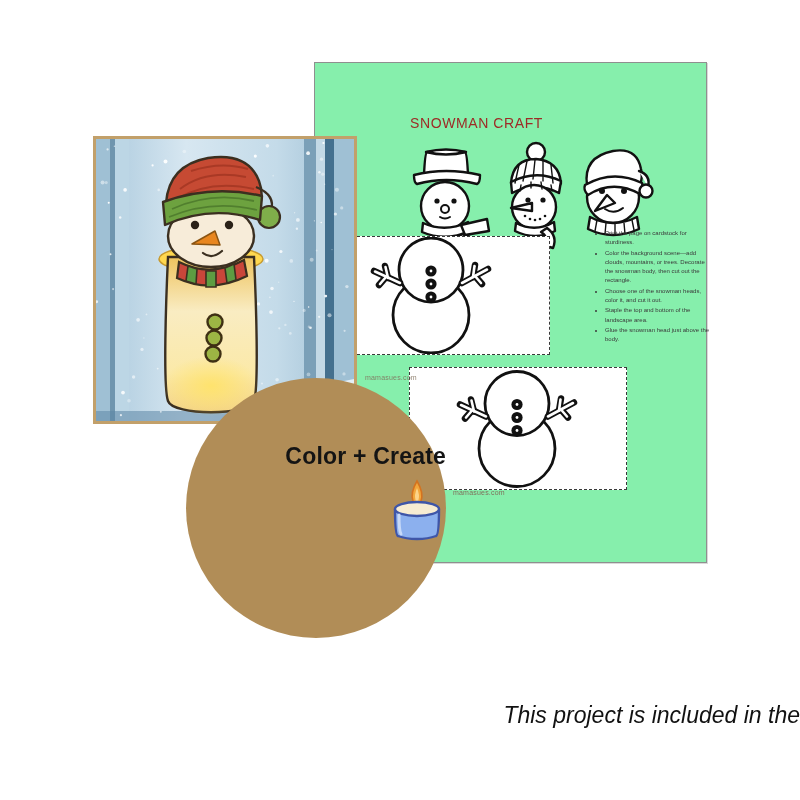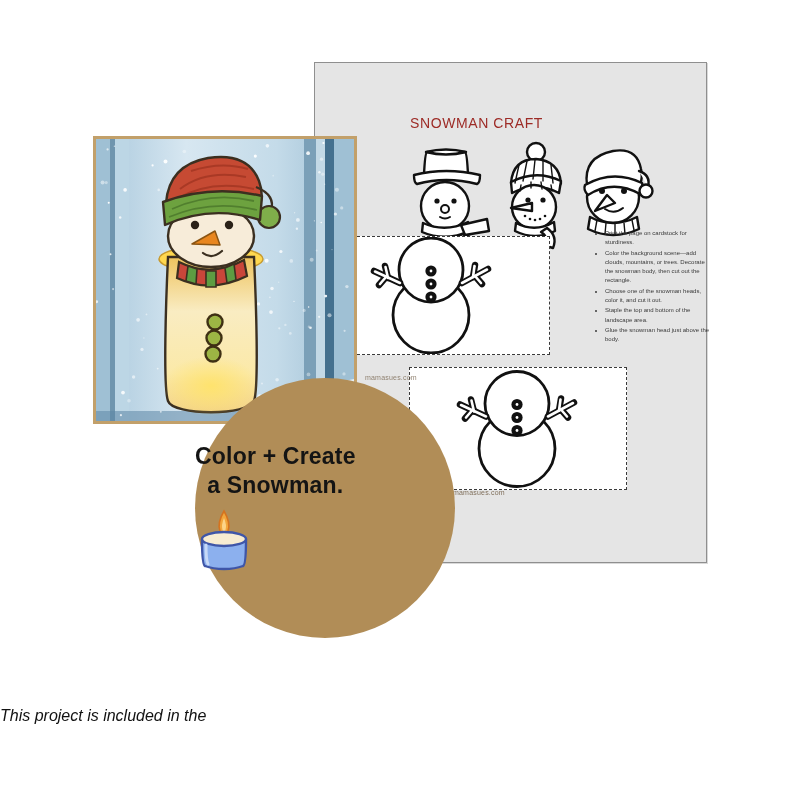--- a/index.html
+++ b/index.html
@@ -4,21 +4,21 @@
 <style>
   html,body{margin:0;padding:0;}
   body{
     width:800px;height:800px;position:relative;background:#ffffff;
     font-family:"Liberation Sans",sans-serif;overflow:hidden;
   }
 
   
   .worksheet{
     position:absolute;left:314px;top:62px;width:393px;height:501px;
-    background:#e5e5e5;border:1px solid #8f8f8f;box-sizing:border-box;z-index:1;
+    background:#86efac;border:1px solid #8f8f8f;box-sizing:border-box;z-index:1;
     box-shadow:1px 1px 0 rgba(0,0,0,.15);
   }
   .ws-title{
     position:absolute;left:95px;top:52px;
     color:#9d2b26;font-size:14px;letter-spacing:.6px;font-weight:500;
   }
   .ws-head{position:absolute;}
   .ws-rect{
     position:absolute;border:1px dashed #3a3a3a;box-sizing:border-box;background:#fff;
   }
@@ -37,37 +37,37 @@
 
   
   .photo{
     position:absolute;left:93px;top:136px;width:264px;height:288px;
     border:3px solid #c2a06a;box-sizing:border-box;z-index:2;background:#cfe2ee;
   }
   .photo svg{display:block;}
 
   
   .badge-circle{
-    position:absolute;left:195px;top:378px;width:260px;height:260px;
+    position:absolute;left:186px;top:378px;width:260px;height:260px;
     border-radius:50%;background:#b18d57;z-index:3;
-    display:flex;flex-direction:column;align-items:flex-start;text-align:center;
+    display:flex;flex-direction:column;align-items:flex-end;text-align:center;
   }
   .badge-heading{
     margin-top:64px;font-weight:bold;color:#141414;
     font-size:23px;line-height:1.28;letter-spacing:.2px;
   }
   .badge-sub{
     margin-top:12px;color:#1c1c1c;font-size:19.5px;line-height:1.25;
   }
   .badge-candle{margin-top:8px;}
 
   
   .caption{
-    position:absolute;left:0;top:701px;width:800px;text-align:left;z-index:1;
-    font-style:italic;color:#121212;font-size:16px;line-height:29px;
+    position:absolute;left:0;top:701px;width:800px;text-align:right;z-index:1;
+    font-style:italic;color:#121212;font-size:23px;line-height:29px;
   }
 </style>
 </head>
 <body>
 
 <div class="worksheet">
   <div class="ws-title">SNOWMAN CRAFT</div>
 
   <svg class="ws-head" style="left:84px;top:82px;" width="96" height="104" viewBox="0 0 96 104">
     <g fill="#fff" stroke="#111" stroke-width="2.4" stroke-linejoin="round" stroke-linecap="round">
@@ -411,21 +411,20 @@
     <g stroke="#4d7a2c" stroke-width="1.8" fill="none" opacity="0.85">
       <path d="M76 70 Q116 52 158 62"></path>
         <path d="M73 78 Q116 60 161 71"></path>
     </g>
   </svg>
 </div>
 
 <div class="badge-circle">
   <div class="badge-heading">
     <div>Color + Create</div>
-    <div>a Snowman.</div>
   </div>
   <svg class="badge-candle" width="58" height="62" viewBox="0 0 58 62">
     <path d="M29 2 Q36 14 33 22 Q31 27 29 27 Q27 27 25 22 Q22 14 29 2 Z" fill="#f2a63c" stroke="#d4731f" stroke-width="1.6"></path>
     <path d="M29 9 Q32 16 30.5 21 Q29.8 23.5 29 23.5 Q28.2 23.5 27.5 21 Q26 16 29 9 Z" fill="#fcd489"></path>
     <line x1="29" y1="23" x2="29" y2="28" stroke="#6b4a1d" stroke-width="1.6"></line>
     <path d="M7 30 Q7 56 10 57 Q18 60 29 60 Q40 60 48 57 Q51 56 51 30 Z" fill="#8cb0ee" stroke="#3f56a8" stroke-width="2.4" stroke-linejoin="round"></path>
     <ellipse cx="29" cy="30" rx="22" ry="7" fill="#f7ecd2" stroke="#3f56a8" stroke-width="2.4"></ellipse>
     <path d="M11 36 Q11 52 13 55" stroke="#c7d9f7" stroke-width="3" fill="none" stroke-linecap="round"></path>
   </svg>
 </div>

